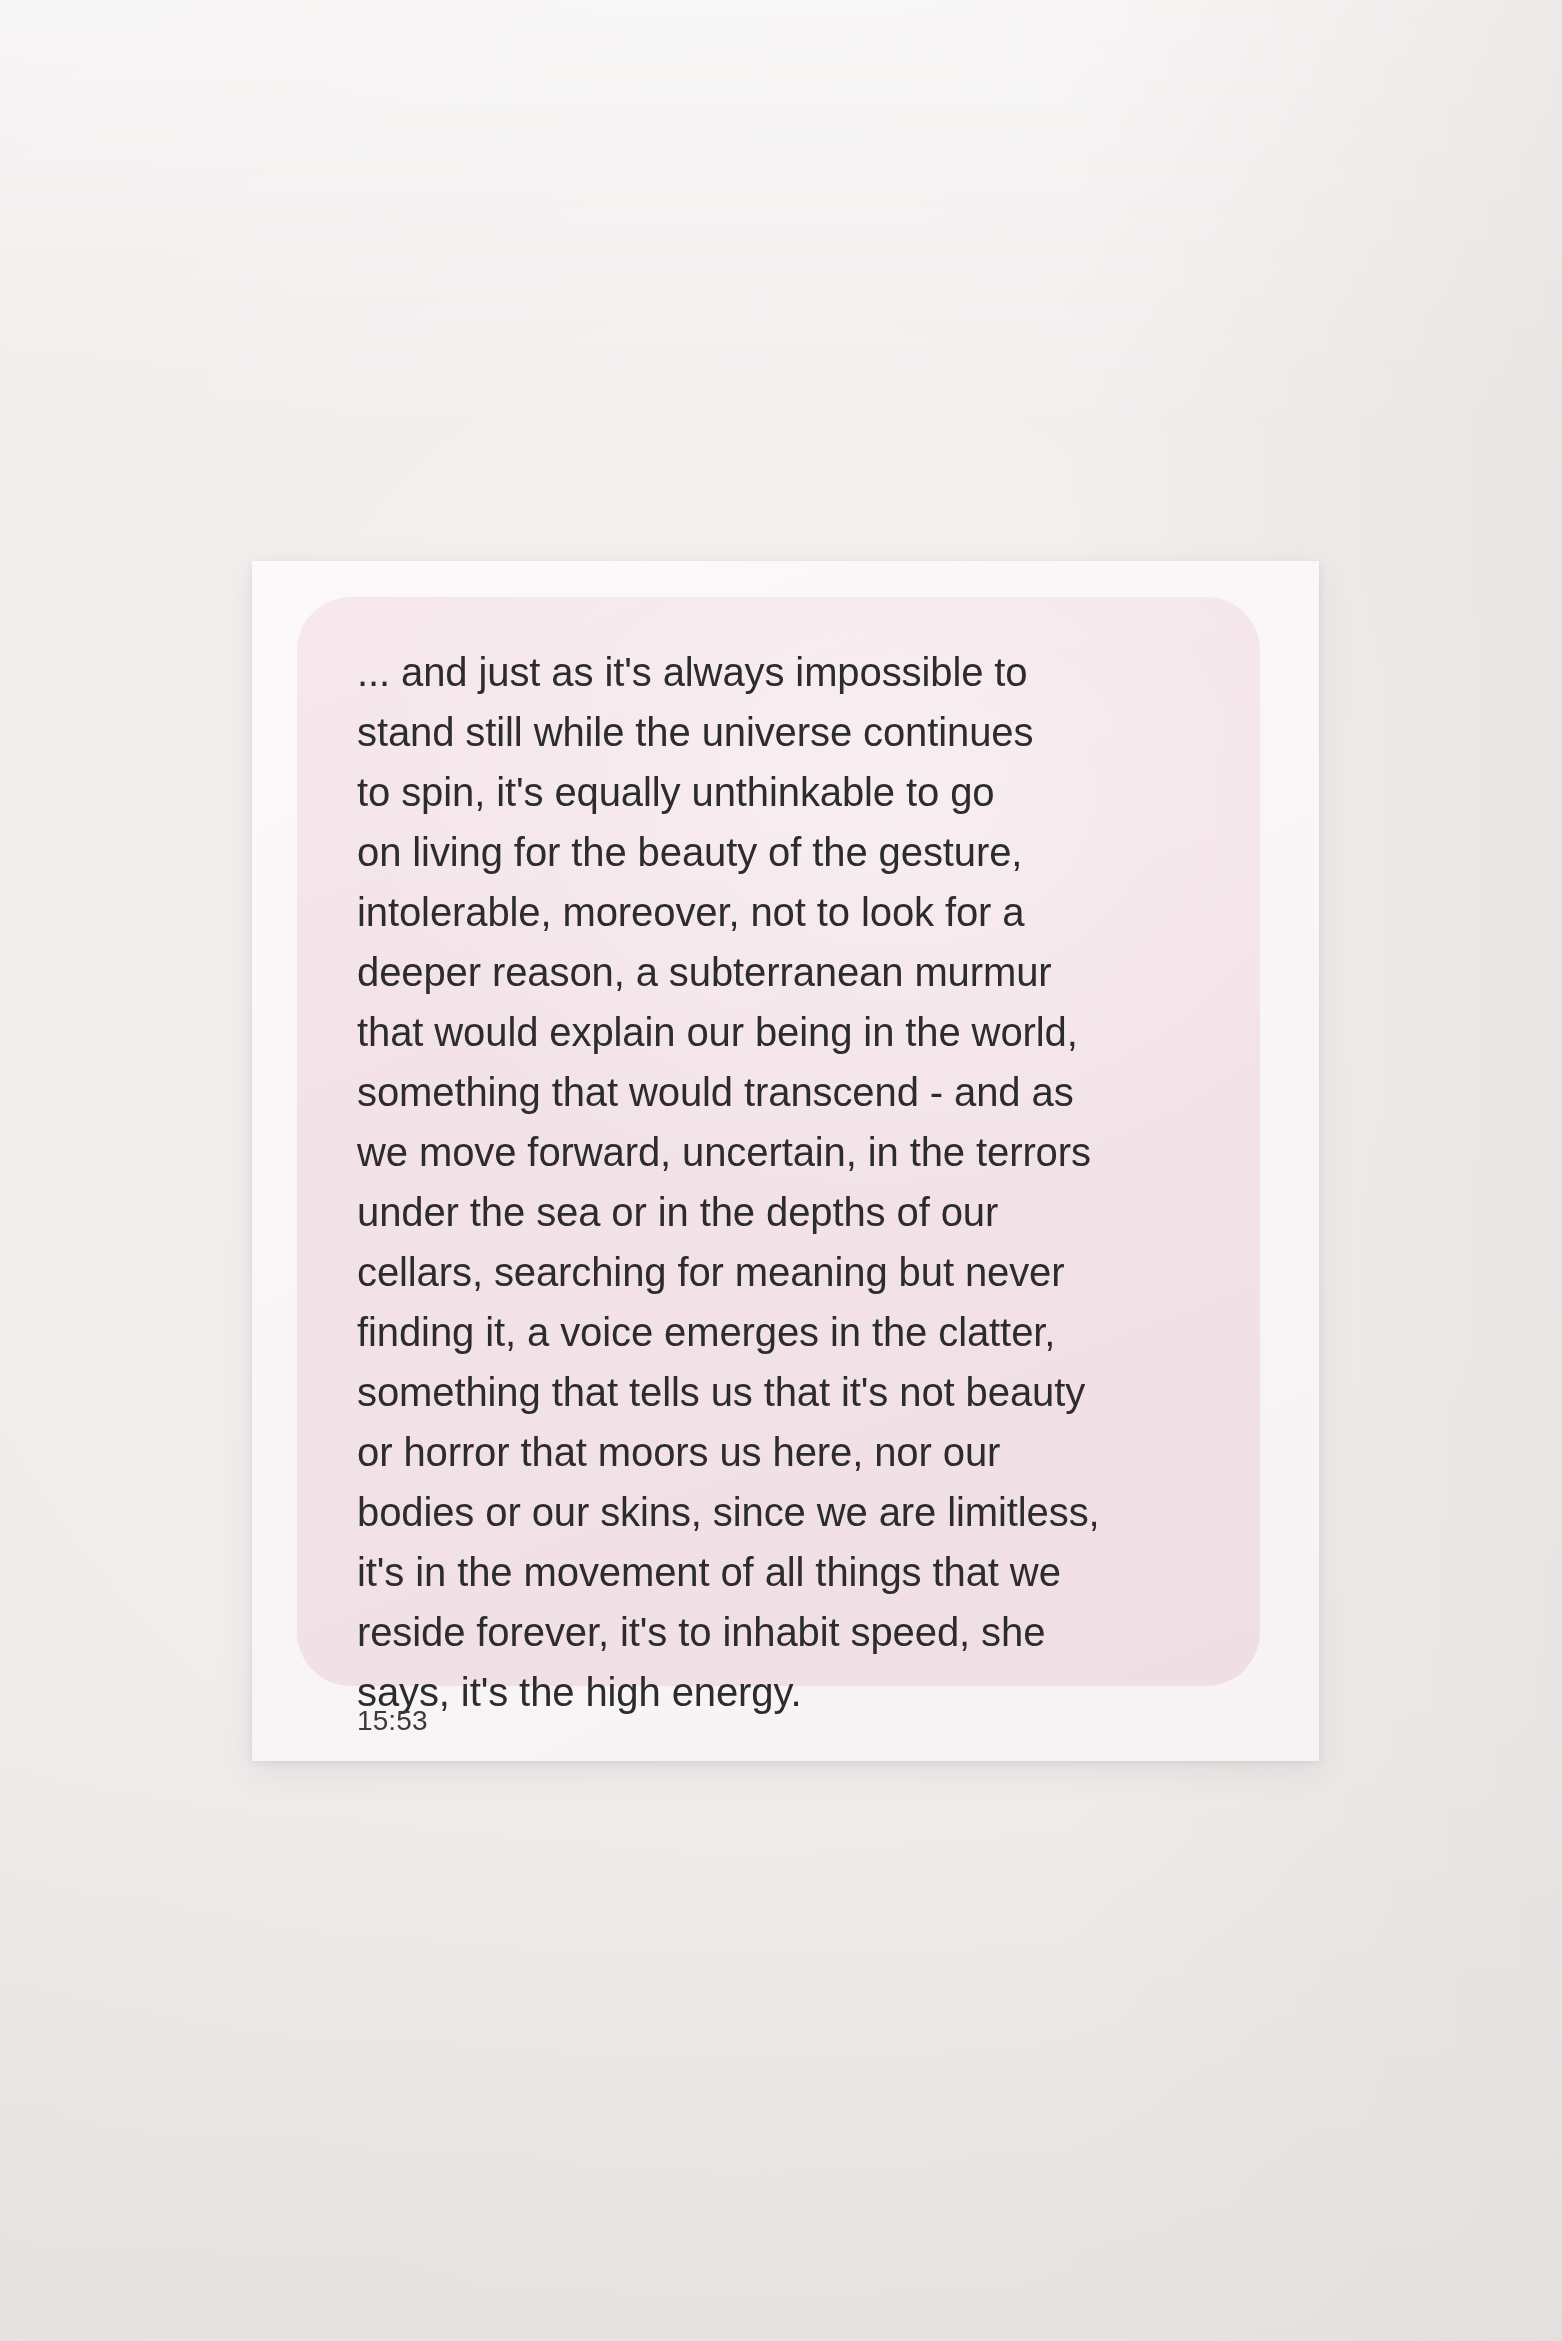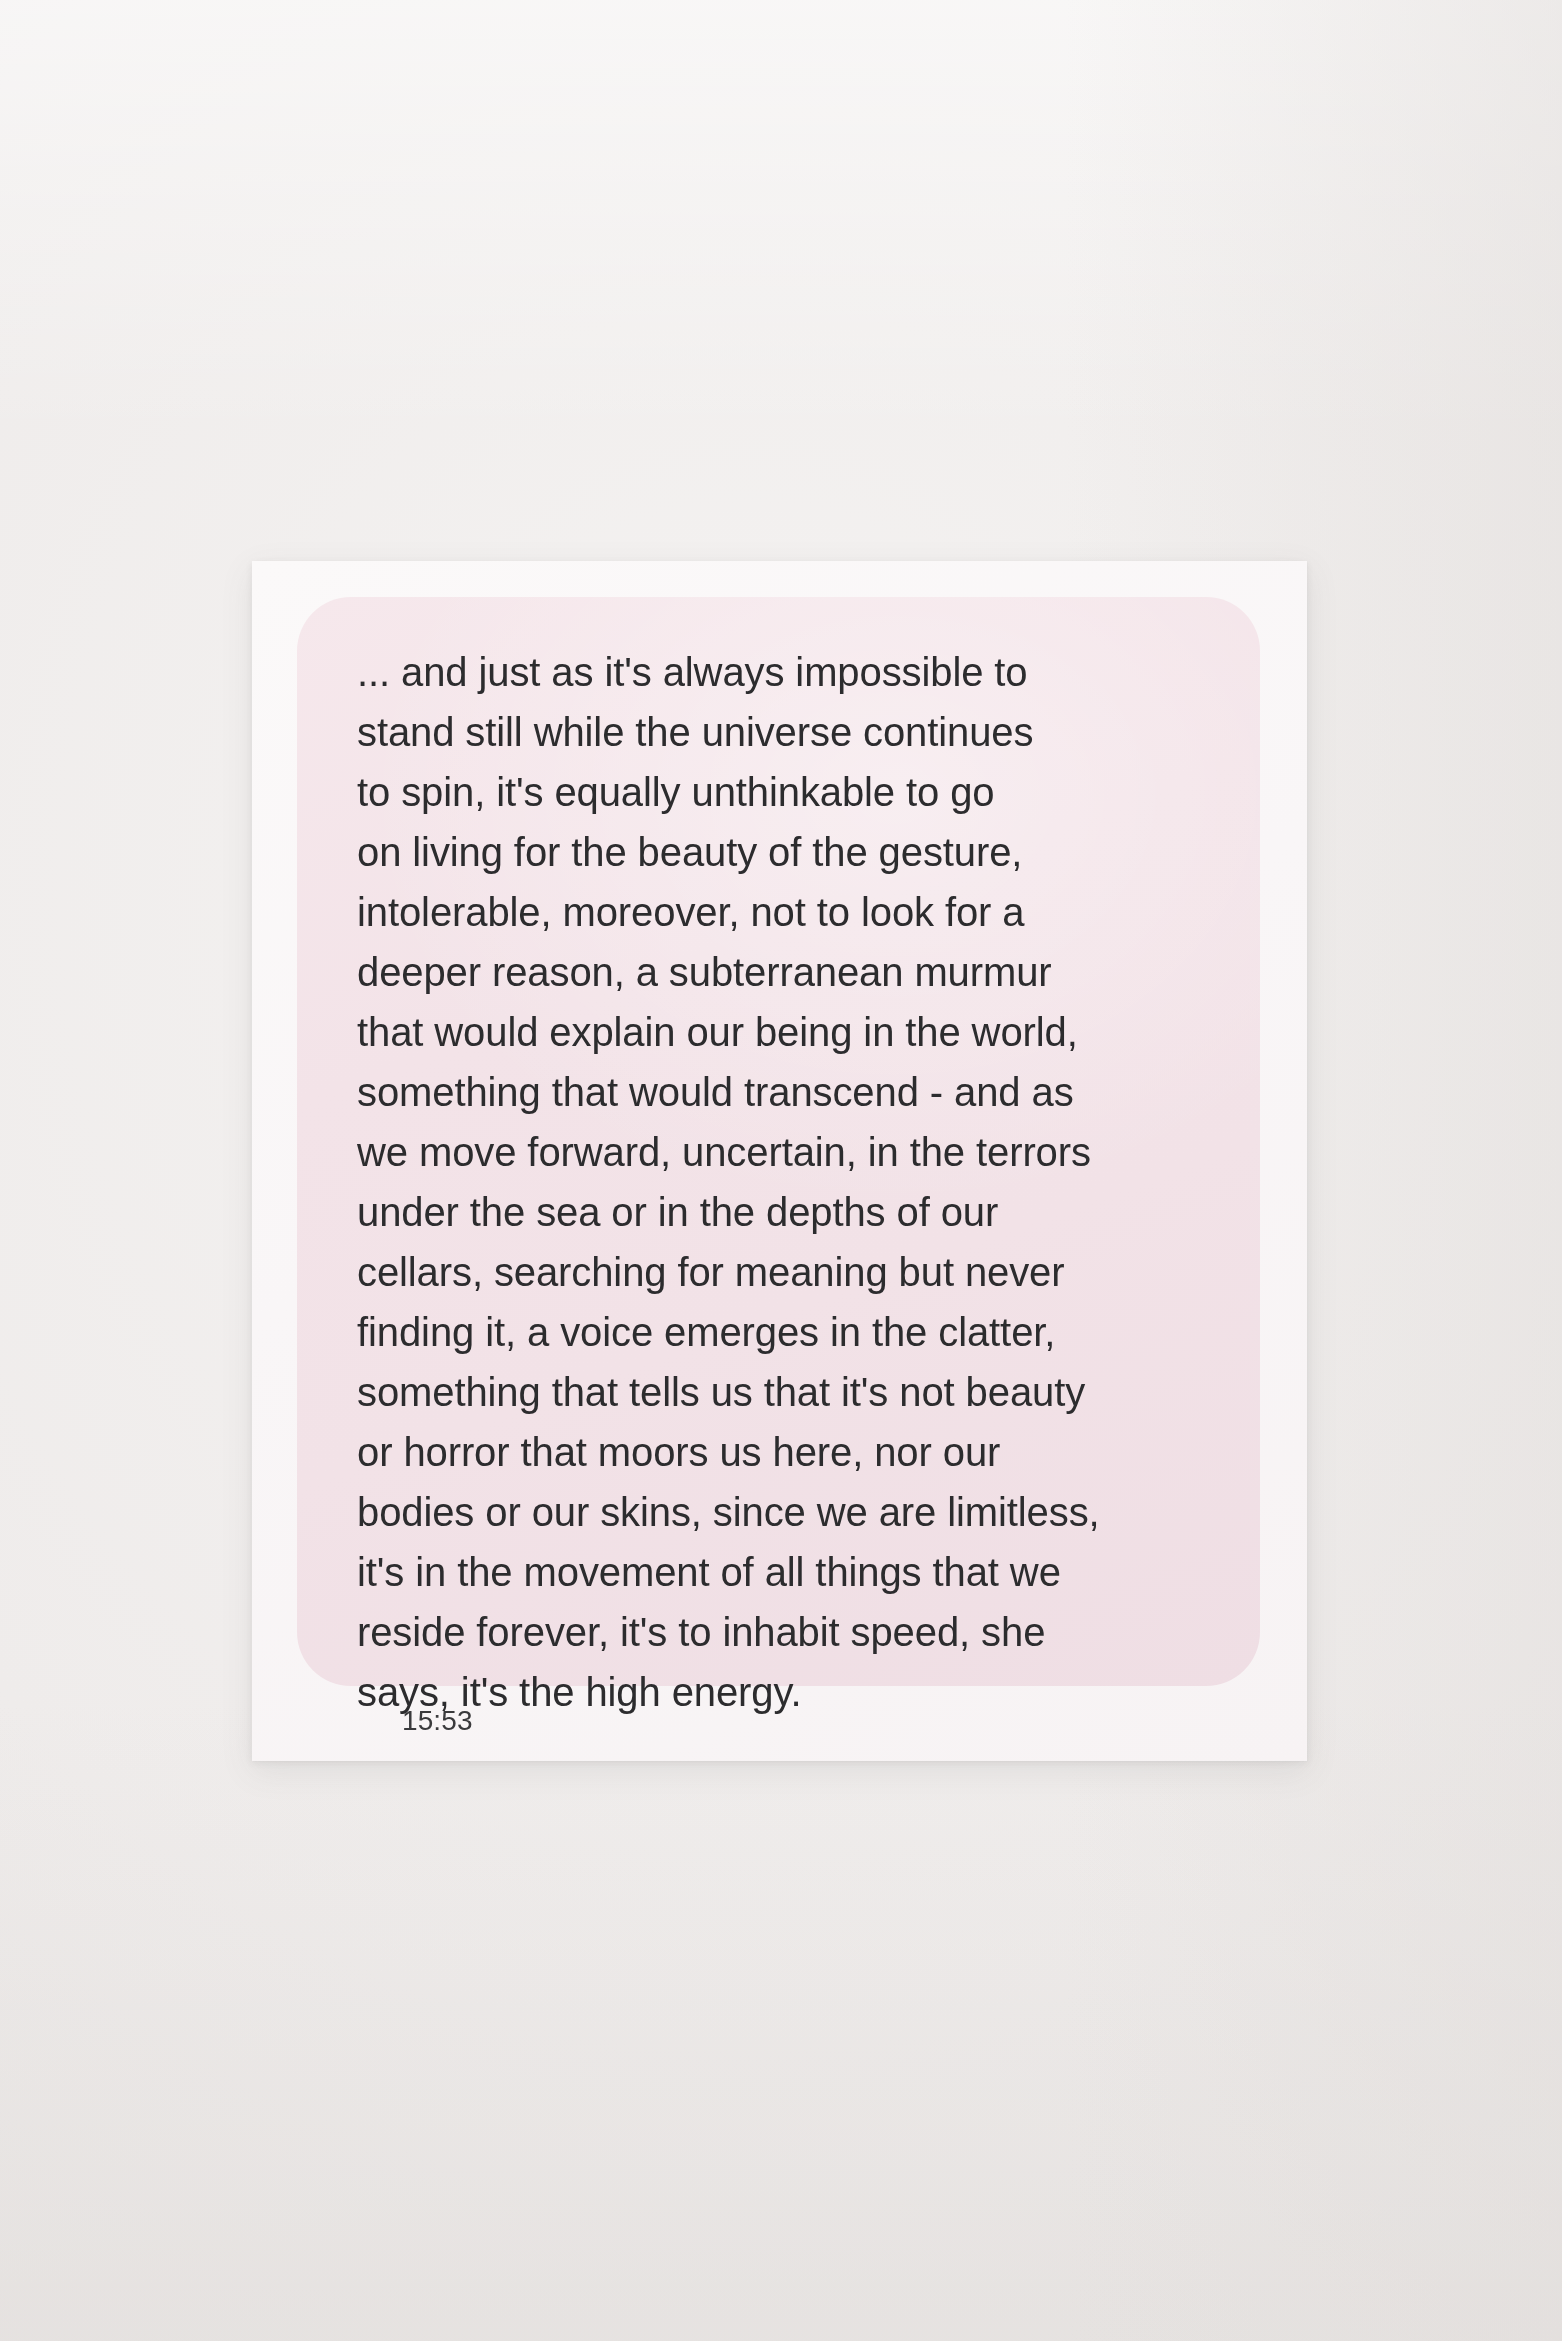--- a/index.html
+++ b/index.html
@@ -46,20 +46,21 @@
     position: absolute;
     left: 252px;
     top: 561px;
     width: 1055px;
     height: 1200px;
     background: #faf7f8;
     box-shadow:
       0 2.1px 7px rgba(90,85,85,0.10),
       0 10px 31px rgba(90,85,85,0.10),
       1.4px 1.4px 1.4px rgba(120,115,115,0.06);
+    padding-left: 12px;
   }
   .artwork-inner {
     position: absolute;
     inset: 0;
     background: linear-gradient(155deg, #fbf9f9 0%, #f9f6f7 45%, #f7f3f4 100%);
   }
 
   
   .bubble {
     position: absolute;
@@ -92,21 +93,20 @@
   }
 
   .timestamp {
     position: absolute;
     left: 105px;
     top: 1143px;
     font-size: 28px;
     line-height: 34px;
     color: #3a3a3c;
     letter-spacing: 0.1px;
-    margin-left: 45px;
   }
 </style>
 </head>
 <body>
 
 <div class="wall"></div>
 <div class="wall-shade-top"></div>
 <div class="wall-shade-bottom"></div>
 <div class="wall-shade-right"></div>
 

